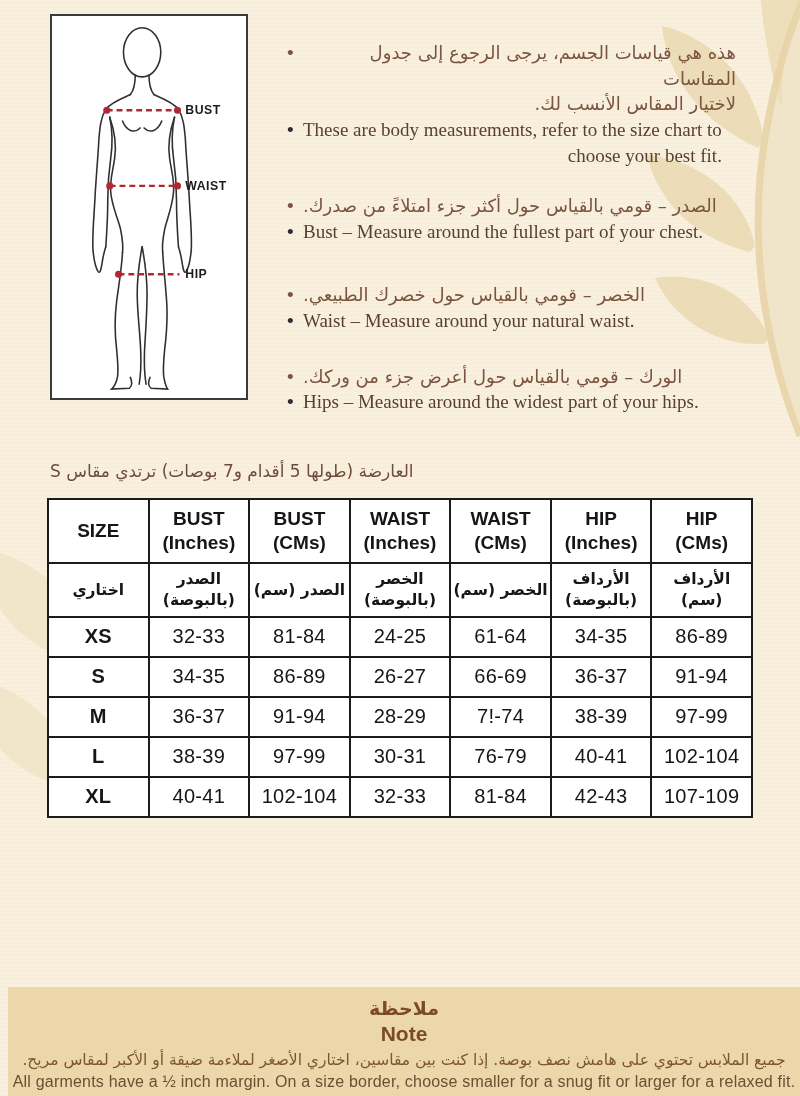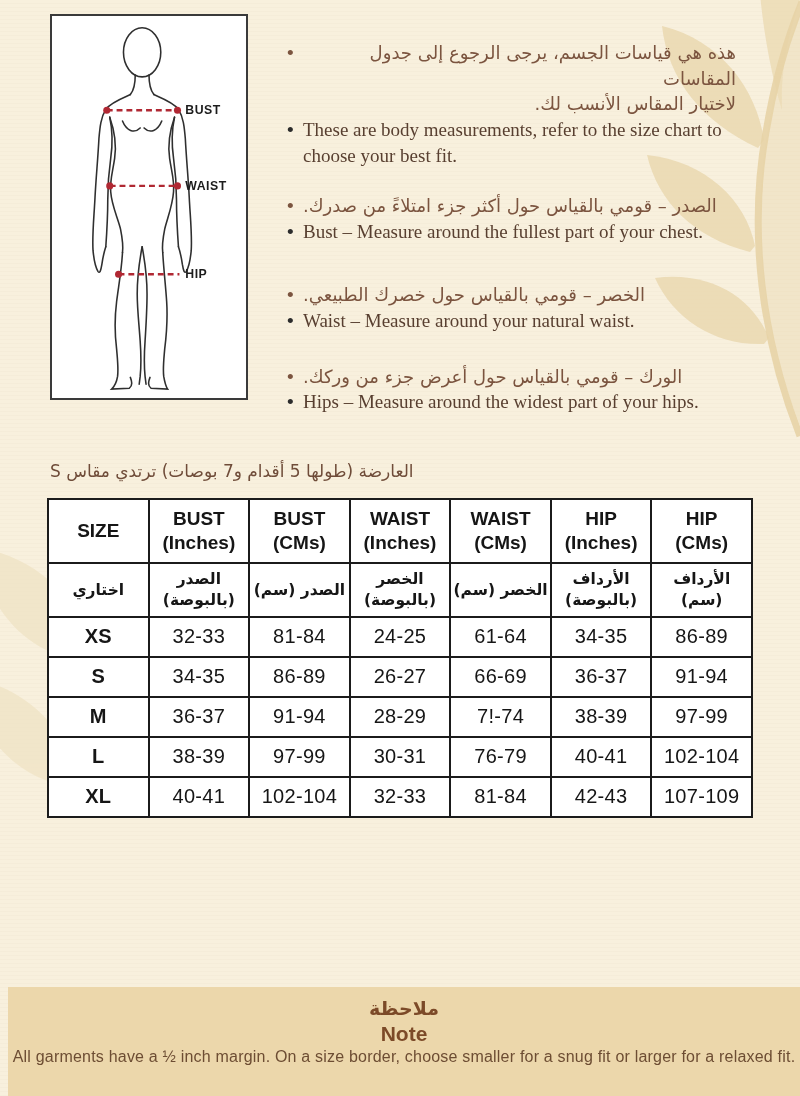--- a/index.html
+++ b/index.html
@@ -22,21 +22,21 @@
   .figure-box {
     width:198px; height:386px; background:#ffffff; border:2px solid #3a3a3a;
     flex:0 0 auto; display:flex; align-items:center; justify-content:center;
   }
   .bullets { flex:1; margin-left:39px; padding-top:26px; padding-right:14px; }
   .group { margin-bottom:24px; }
   .group.g3 { margin-top:37px; }
   .group.g4 { margin-top:30px; }
   .li { display:flex; align-items:flex-start; }
   .li .dot { width:16px; flex:0 0 auto; font-size:19px; line-height:1.35; }
-  .li .txt { white-space:pre-line; }
+  .li .txt { white-space:pre-line;text-align:right; }
   .li.ar { color:#7b543f; font-size:18px; }
   .li.ar .txt { line-height:1.42; unicode-bidi:isolate; direction:rtl; font-family:"DejaVu Sans", sans-serif; }
   .li.ar .dot { color:#7b543f; }
   .li.en { color:#583f30; font-family:"Liberation Serif", serif; font-size:19px; }
   .li.en .txt { line-height:1.38; }
   .li.en .dot { color:#2c2c2c; font-family:"Liberation Sans", sans-serif; }
 
   .model-note { position:relative; margin:20px 0 0 50px; z-index:2; }
   .model-note .ar { display:block; direction:rtl; unicode-bidi:isolate; text-align:left;
     color:#6f4c39; font-size:17px; font-family:"DejaVu Sans", sans-serif; line-height:1.35; width:fit-content; }
@@ -253,16 +253,17 @@
         <td>81-84</td>
         <td>42-43</td>
         <td>107-109</td>
       </tr>
     </tbody>
   </table>
 
   <div class="note-band">
     <div class="note-title-ar">ملاحظة</div>
     <div class="note-title-en">Note</div>
+    <div class="note-body-ar">جميع الملابس تحتوي على هامش نصف بوصة. إذا كنت بين مقاسين، اختاري الأصغر لملاءمة ضيقة أو الأكبر لمقاس مريح.</div>
     <div class="note-body-en">All garments have a ½ inch margin. On a size border, choose smaller for a snug fit or larger for a relaxed fit.</div>
   </div>
 
 </div>
 
 </body></html>

